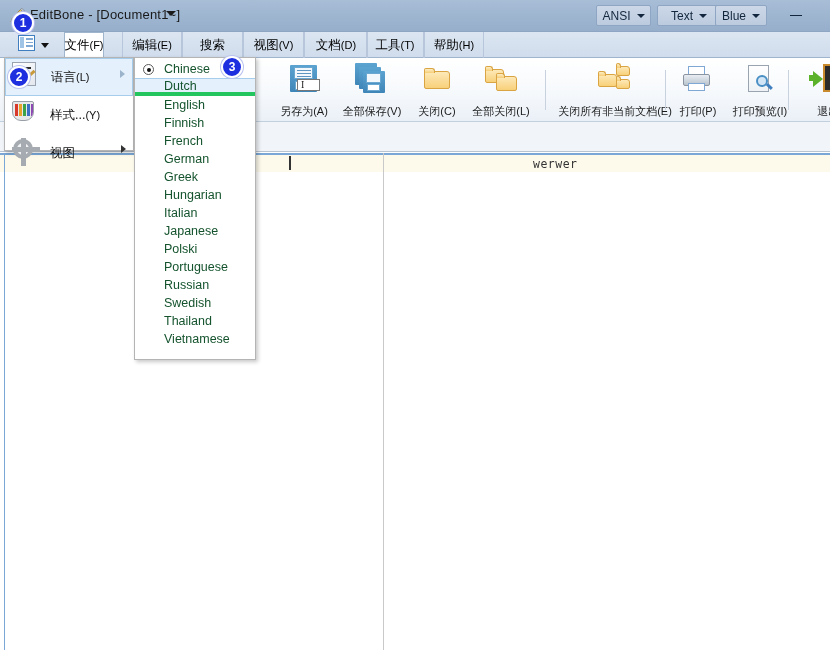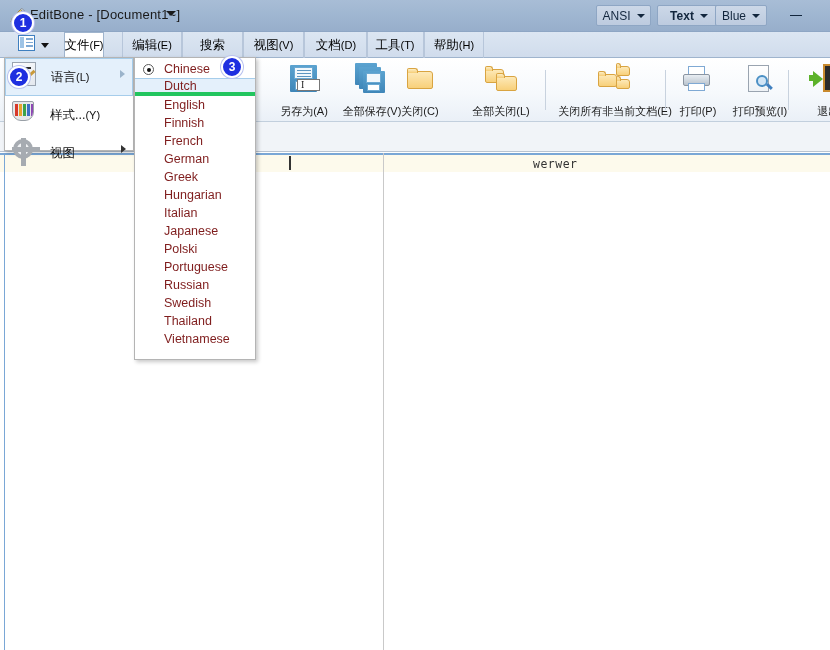--- a/index.html
+++ b/index.html
@@ -54,21 +54,21 @@
     cursor: default;
   }
   .tb-btn .cap { margin-right: 6px; }
   .tb-btn .dncaret {
     width: 0; height: 0;
     border-left: 4px solid transparent;
     border-right: 4px solid transparent;
     border-top: 4px solid #12263d;
   }
   #btn-ansi { left: 596px; width: 55px; }
-  #btn-text { left: 657px; width: 64px; font-weight: bold; }
+  #btn-text { left: 657px; width: 64px; }
   #btn-blue { left: 715px; width: 52px; }
   .min-btn {
     position: absolute; left: 778px; top: 4px;
     width: 36px; height: 23px;
     display: flex; align-items: center; justify-content: center;
     cursor: default;
   }
   .min-btn i {
     display: block; width: 12px; height: 1px; background: #12263d;
   }
@@ -376,21 +376,21 @@
     content:""; position: absolute; top: 50%; left: -5px; margin-top: -2.5px;
     width: 28px; height: 5px; background: #a6abb1;
   }
 
   
   #lang-menu { left: 134px; top: 57px; width: 122px; height: 303px; padding: 2px 0; }
   .lrow {
     position: relative;
     height: 18px;
     display: flex; align-items: center;
-    font-size: 12.5px; color: #7f1d1d;
+    font-size: 12.5px; color: #14532d;
     cursor: default;
     box-sizing: border-box;
   }
   .lrow .llabel { margin-left: 29px; white-space: nowrap; }
   .lrow.sel {
     background: #e4f0fb;
     border-top: 1px solid #a6cdeb;
     border-bottom: 4px solid #22c55e;
   }
   .radio {
@@ -517,21 +517,21 @@
         <div class="s1"></div>
           <div class="s2"></div>
         <div class="s3">
             <div class="w"></div>
             <div class="b"></div>
           </div>
       </div>
       <div class="cap">全部保存(V)</div>
     </div>
 
-    <div class="tool" style="left:392px; width:56px;">
+    <div class="tool" style="left:409px; width:56px;">
       <div class="glyph">
         <div class="folder" style="left:4px; top:8px; width:26px; height:18px;"></div>
       </div>
       <div class="cap">关闭(C)</div>
     </div>
 
     <div class="tool" style="left:466px; width:70px;">
       <div class="glyph">
         <div class="folder" style="left:1px; top:6px; width:19px; height:14px;"></div>
         <div class="folder" style="left:12px; top:13px; width:21px; height:15px;"></div>

